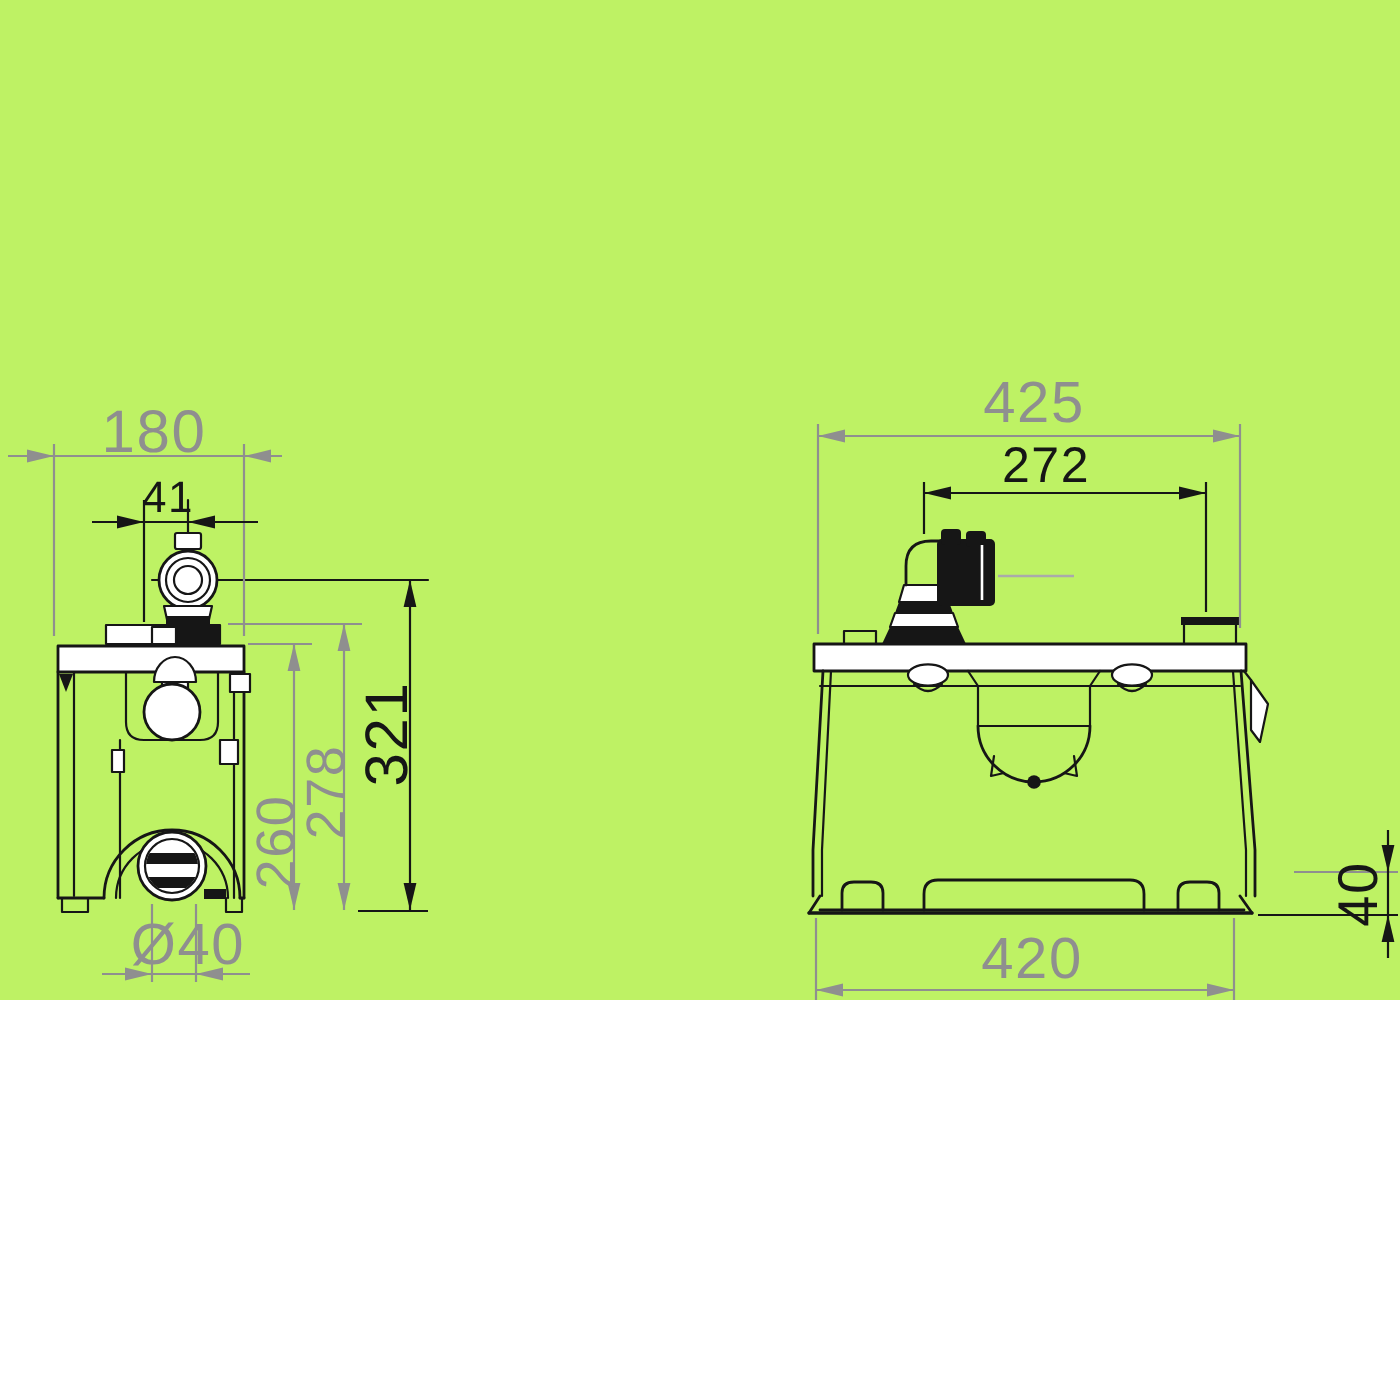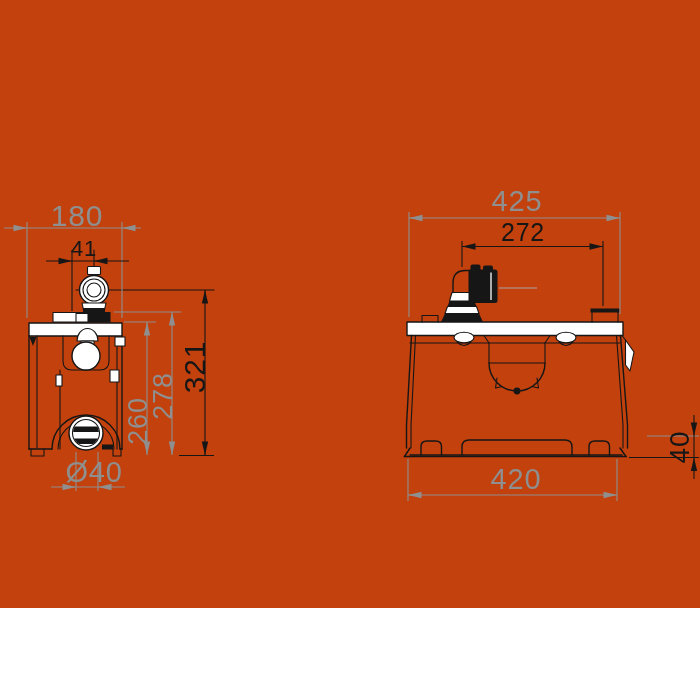--- a/index.html
+++ b/index.html
@@ -1,16 +1,16 @@
 <!DOCTYPE html>
 <html><head>
 <meta charset="utf-8">
 <style>
   html,body{margin:0;padding:0;background:#ffffff;}
-  .stage{width:700px;height:608px;position:relative;background:#c2410c;overflow:hidden;}
+  .stage{width:700px;height:500px;position:relative;background:#bef264;overflow:hidden;}
   svg{display:block;}
   
   .ln{stroke:#161616;fill:none;stroke-width:1.4;stroke-linecap:round;stroke-linejoin:round;}
   .ln-thin{stroke:#161616;fill:none;stroke-width:1.1;stroke-linecap:round;stroke-linejoin:round;}
   .ln-thick{stroke:#161616;fill:none;stroke-width:1.7;stroke-linecap:round;stroke-linejoin:round;}
   .fill-b{fill:#161616;stroke:none;}
   .fill-w{fill:#ffffff;}
   
   .dg{stroke:#8f8f8f;fill:none;stroke-width:1.1;}
   .dgf{fill:#8f8f8f;stroke:none;}

